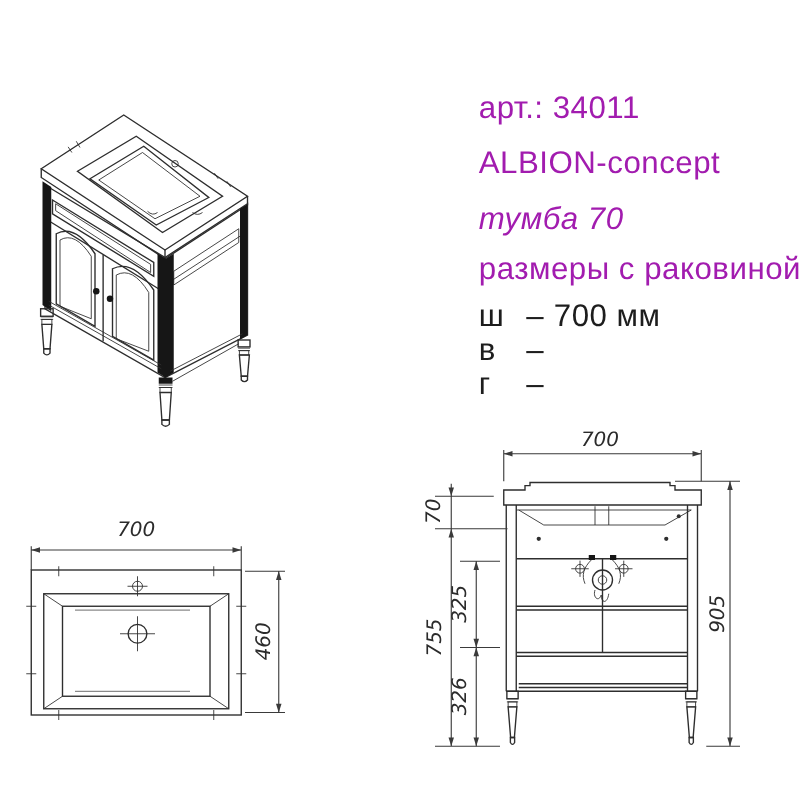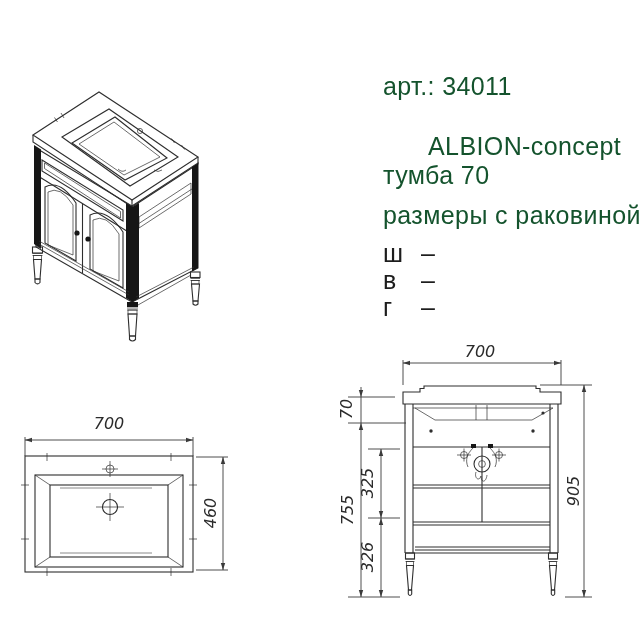--- a/index.html
+++ b/index.html
@@ -1,47 +1,48 @@
 <!DOCTYPE html>
 <html><head>
 <meta charset="utf-8">
 <style>
   html,body{margin:0;padding:0;background:#fff;}
   #sheet{position:relative;width:642px;height:642px;background:#ffffff;overflow:hidden;
          font-family:"Liberation Sans", sans-serif;color:#1d1d1d;}
   .abs{position:absolute;}
   
-  .info-line{position:absolute;left:383px;font-size:25px;letter-spacing:.4px;color:#14532d;white-space:nowrap;}
+  .info-line{position:absolute;left:383px;font-size:25px;letter-spacing:.4px;color:#a21caf;white-space:nowrap;}
   .dim-row{position:absolute;left:383px;font-size:25px;letter-spacing:.4px;display:flex;white-space:nowrap;}
   .dim-row .k{width:38px;}
   .dim-row .d{width:22px;}
   
   svg{display:block;}
   .ln{stroke:#2e2e2e;stroke-width:1.1;fill:none;}
   .thin{stroke:#2e2e2e;stroke-width:.7;fill:none;}
   .gray{stroke:#8a8a8a;stroke-width:1;fill:none;}
   .blk{fill:#161616;stroke:none;}
   .dim{stroke:#3a3a3a;stroke-width:.9;fill:none;}
   .arr{fill:#3a3a3a;stroke:none;}
   .dot{fill:#2e2e2e;stroke:none;}
   .dimtxt{fill:#2b2b2b;font-family:"DejaVu Sans", sans-serif;font-style:italic;font-size:16px;}
 </style>
 </head>
 <body>
 
 <div id="sheet">
 
   <div class="info-line" style="top:72px;">арт.: 34011</div>
-  <div class="info-line" style="top:132px;margin-left:45px;">ALBION-concept</div>
-  <div class="info-line" style="top:161px;">тумба 70</div>
+  <div class="info-line" style="top:116px;">ALBION-concept</div>
+  <div class="info-line" style="top:161px;font-style:italic;">тумба 70</div>
   <div class="info-line" style="top:201px;">размеры с раковиной:</div>
 
   <div class="dim-row" style="top:239px;">
     <span class="k">ш</span>
     <span class="d">–</span>
+    <span class="v">700 мм</span>
   </div>
   <div class="dim-row" style="top:266px;">
     <span class="k">в</span>
     <span class="d">–</span>
   </div>
   <div class="dim-row" style="top:293px;">
     <span class="k">г</span>
     <span class="d">–</span>
   </div>
 

